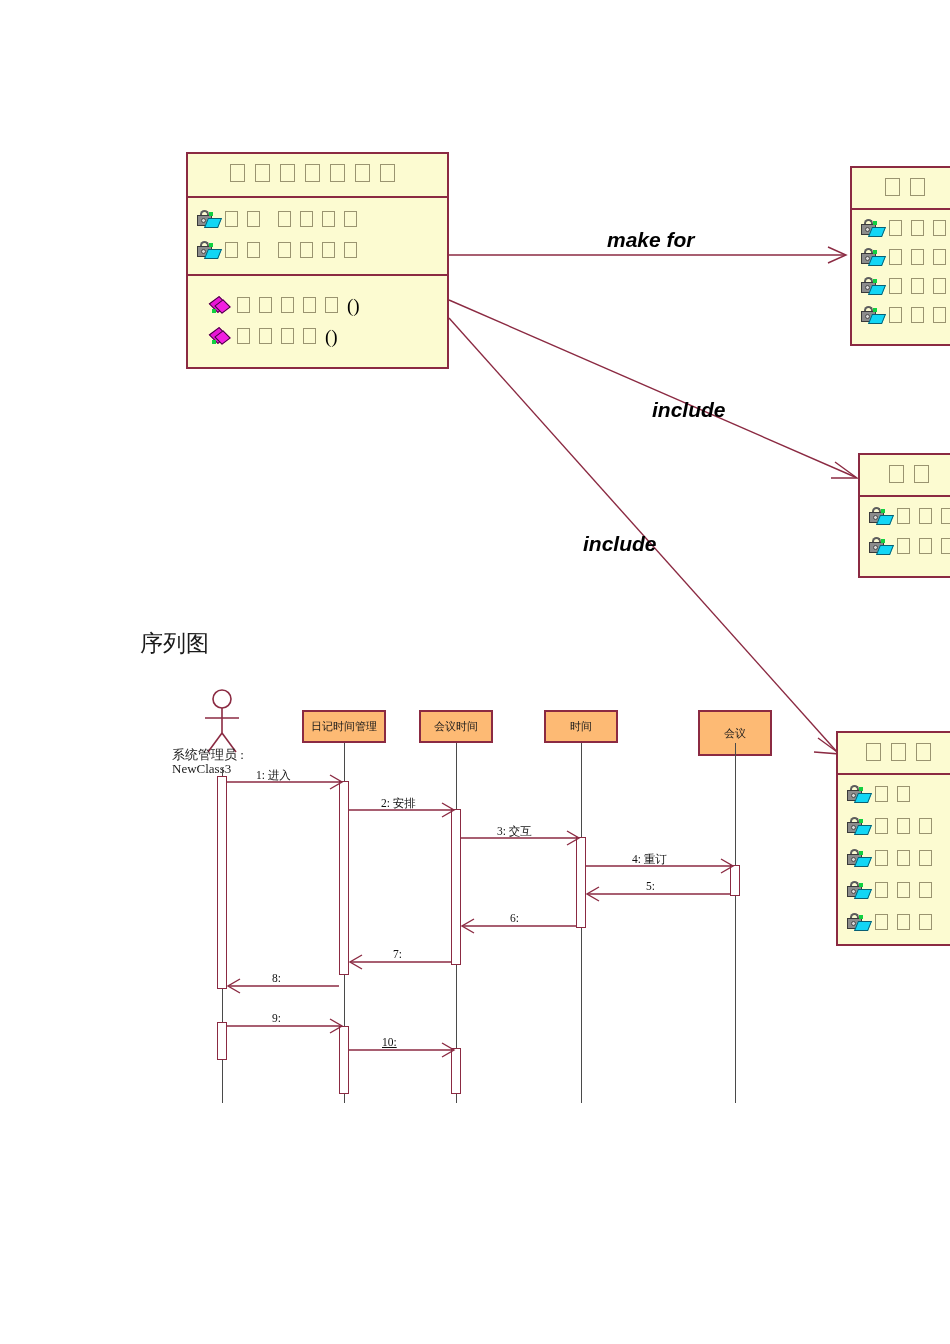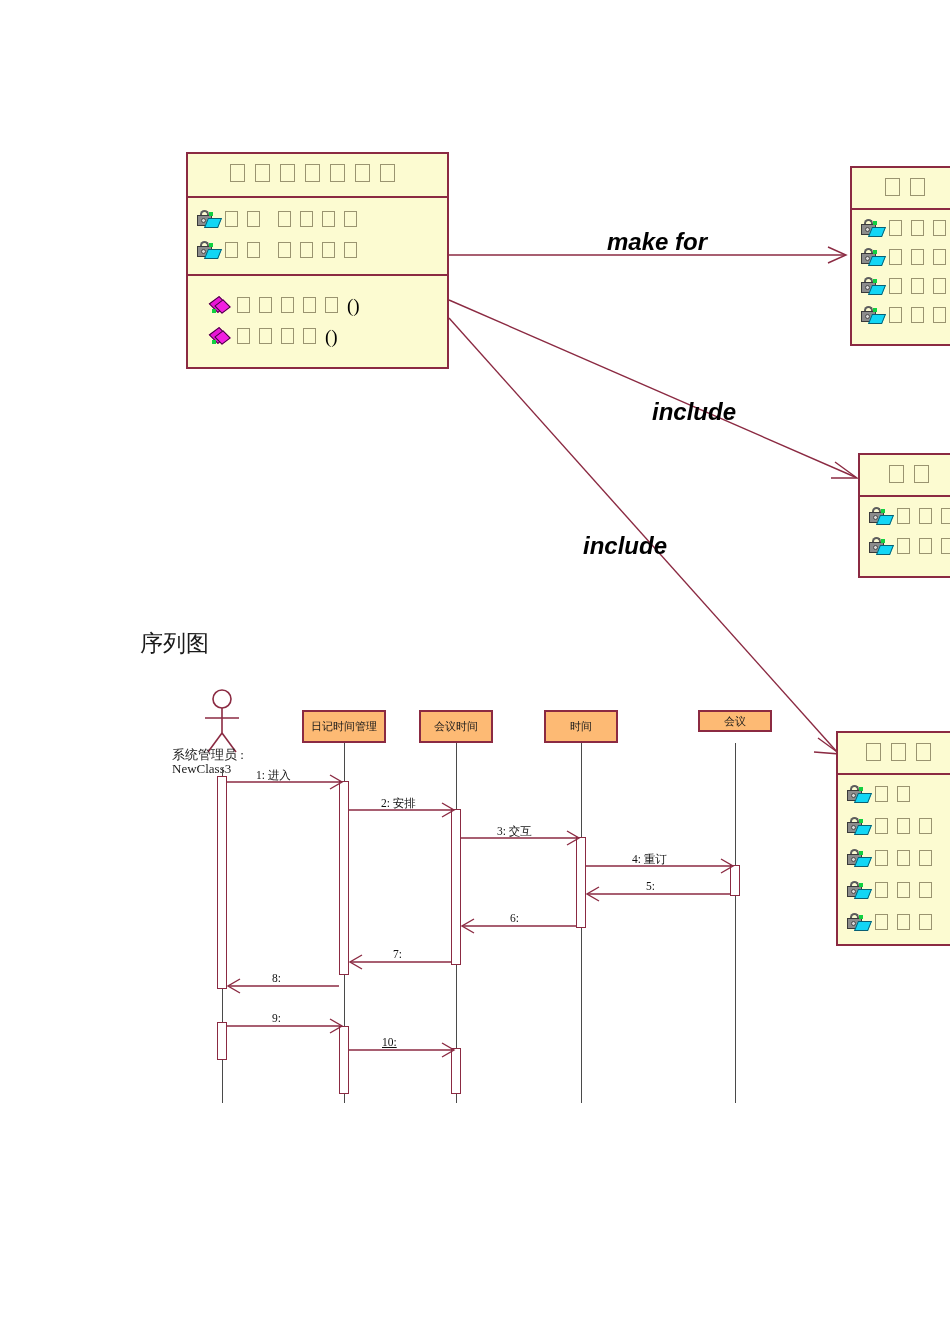--- a/index.html
+++ b/index.html
@@ -86,21 +86,21 @@
     transform:rotate(45deg) skewX(-8deg);box-sizing:border-box;
   }
   .ic-op .gdot{
     position:absolute;left:2px;top:13px;width:4px;height:4px;background:#12d040;
   }
 
   
   .rel-label{
     position:absolute;
     font-weight:bold;font-style:italic;
-    font-size:24px;color:#000;
+    font-size:21px;color:#000;
     font-family:"Liberation Sans", sans-serif;
     white-space:nowrap;
   }
 
   
   .sec-title{
     position:absolute;
     font-family:"Liberation Serif", serif;
     font-size:23px;color:#1a1a1a;
     white-space:nowrap;
@@ -372,21 +372,21 @@
 
   <div class="sd-box" style="left:302px;top:710px;width:84px;height:33px;">
     <span>日记时间管理</span>
   </div>
   <div class="sd-box" style="left:419px;top:710px;width:74px;height:33px;">
     <span>会议时间</span>
   </div>
   <div class="sd-box" style="left:544px;top:710px;width:74px;height:33px;">
     <span>时间</span>
   </div>
-  <div class="sd-box" style="left:698px;top:710px;width:74px;height:22px;">
+  <div class="sd-box" style="left:698px;top:710px;width:74px;height:46px;">
     <span>会议</span>
   </div>
 
   <div class="lifeline" style="left:222px;top:768px;height:335px;"></div>
   <div class="lifeline" style="left:344px;top:743px;height:360px;"></div>
   <div class="lifeline" style="left:456px;top:743px;height:360px;"></div>
   <div class="lifeline" style="left:581px;top:743px;height:360px;"></div>
   <div class="lifeline" style="left:735px;top:743px;height:360px;"></div>
 
   <div class="activation" style="left:217px;top:776px;width:10px;height:213px;"></div>

